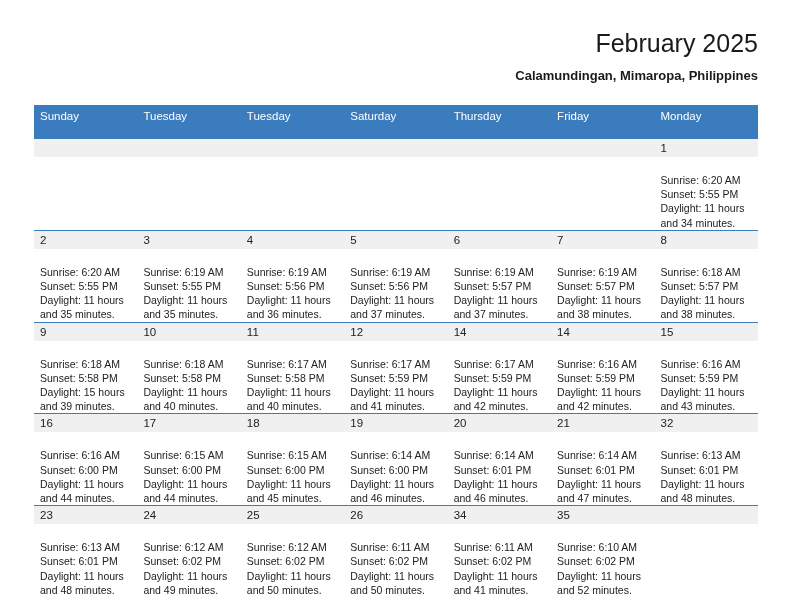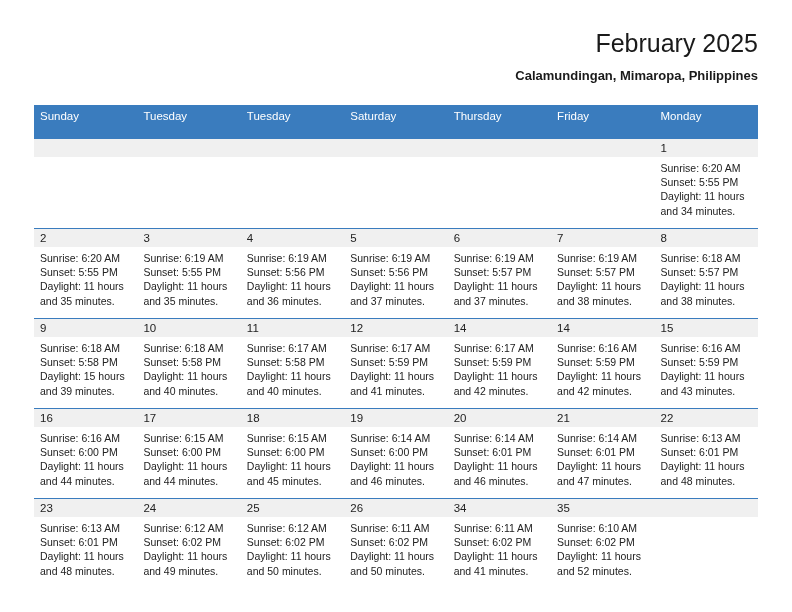--- a/index.html
+++ b/index.html
@@ -132,21 +132,21 @@
     padding: 0 0 0 6px;
   }
   .daynum.empty {
     background: #f0f0f0;
   }
   td.blank .daynum {
     color: transparent;
   }
 
   .cell-body {
-    padding: 4px 5px 0 6px;
+    padding: 16px 5px 0 6px;
     font-size: 10.5px;
     line-height: 14.2px;
     color: #222222;
   }
   .cell-body div {
     white-space: nowrap;
   }
   .cell-body .daylight-line {
     white-space: normal;
   }
@@ -366,21 +366,21 @@
           </td>
           <td class="day-cell">
             <span class="daynum">21</span>
             <div class="cell-body">
               <div>Sunrise: 6:14 AM</div>
               <div>Sunset: 6:01 PM</div>
               <div class="daylight-line">Daylight: 11 hours and 47 minutes.</div>
             </div>
           </td>
           <td class="day-cell">
-            <span class="daynum">22</span>
+            <span class="daynum">32</span>
             <div class="cell-body">
               <div>Sunrise: 6:13 AM</div>
               <div>Sunset: 6:01 PM</div>
               <div class="daylight-line">Daylight: 11 hours and 48 minutes.</div>
             </div>
           </td>
         </tr>
         <tr class="week-row">
           <td class="day-cell">
             <span class="daynum">23</span>

